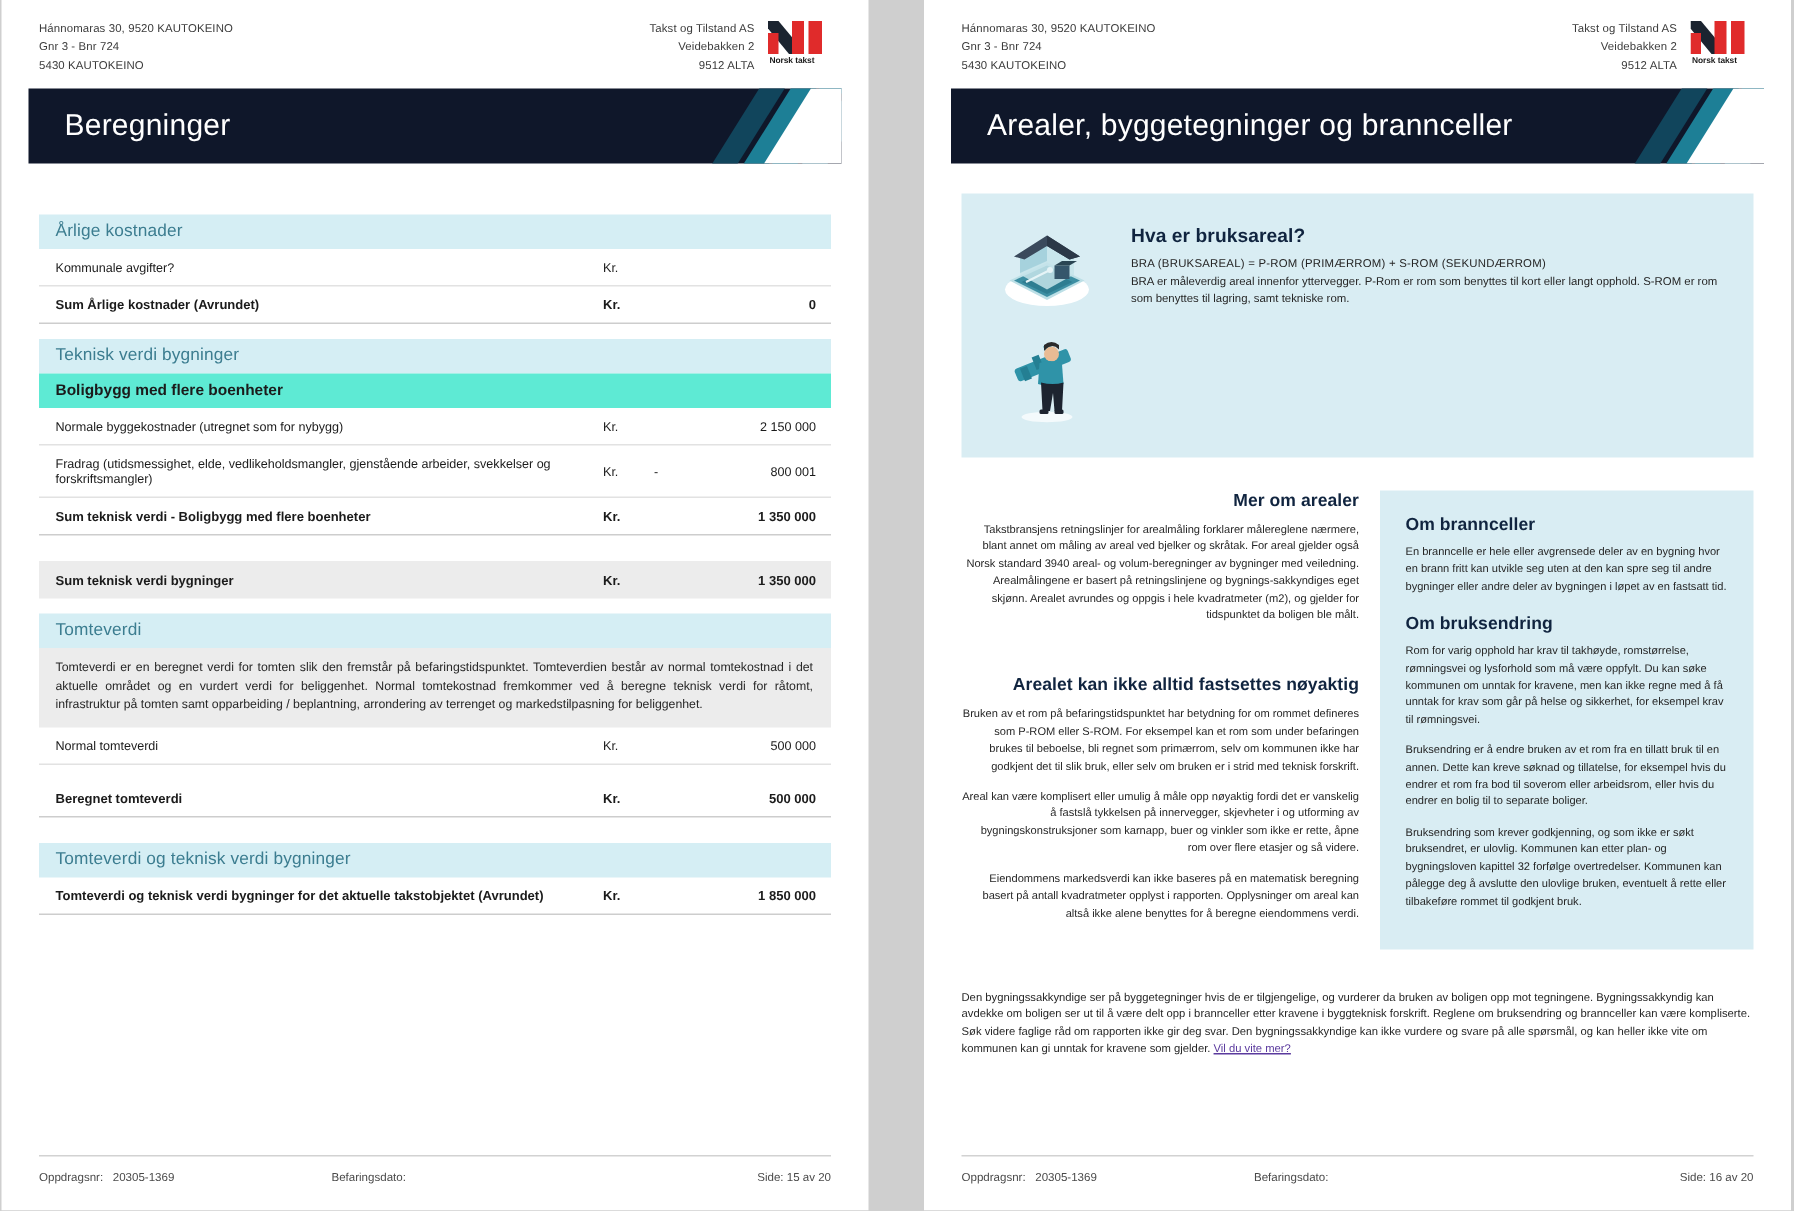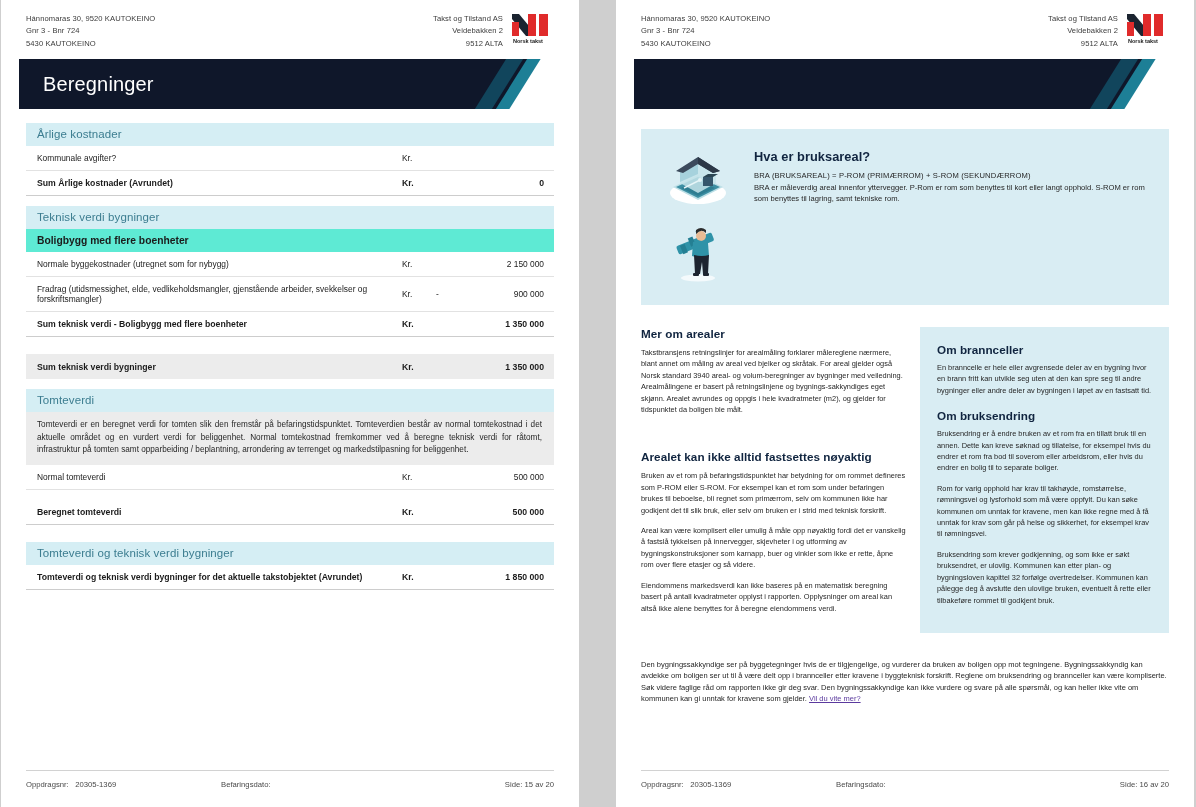--- a/index.html
+++ b/index.html
@@ -97,21 +97,21 @@
   .banner .wedge {
     position: absolute;
     right: -34px; top: 0; bottom: 0;
     width: 70px;
     background: #ffffff;
     transform: skewX(-32deg);
     z-index: 3;
   }
 
   
-  .content-l { padding: 14px 25px 0 25px; }
+  .content-l { padding: 14px 25px 0 25px; margin-top: 20px; }
   .sec-head {
     background: #d5eef4;
     color: #3c7d90;
     font-size: 11.5px;
     padding: 5px 10px 6px 11px;
     letter-spacing: 0.1px;
   }
   .sub-head {
     background: #5eead4;
     color: #1b1b1b;
@@ -174,21 +174,21 @@
     letter-spacing: 0.15px;
   }
   .info-txt p {
     margin: 0;
     font-size: 7.6px;
     line-height: 11.6px;
     color: #262626;
   }
 
   .cols { display: flex; gap: 14px; margin-top: 22px; }
-  .col-a { flex: 0 0 265px; }
+  .col-a { flex: 0 0 265px; text-align: right; }
   .col-b { flex: 1 1 auto; }
   h3.sec {
     margin: 0 0 7px 0;
     font-size: 11.7px;
     font-weight: bold;
     color: #10243f;
     letter-spacing: 0.05px;
   }
   .col-a p, .col-b p {
     margin: 0 0 9px 0;
@@ -305,21 +305,21 @@
         <span class="lbl">Normale byggekostnader (utregnet som for nybygg)</span>
         <span class="cur">Kr.</span>
         <span class="sign"></span>
         <span class="amt">2 150 000</span>
       </div>
 
       <div class="row">
         <span class="lbl">Fradrag (utidsmessighet, elde, vedlikeholdsmangler, gjenstående arbeider, svekkelser og forskriftsmangler)</span>
         <span class="cur">Kr.</span>
         <span class="sign">-</span>
-        <span class="amt">900 000</span>
+        <span class="amt">800 001</span>
       </div>
 
       <div class="row total">
         <span class="lbl">Sum teknisk verdi - Boligbygg med flere boenheter</span>
         <span class="cur">Kr.</span>
         <span class="sign"></span>
         <span class="amt">1 350 000</span>
       </div>
 
       <div class="gap-md"></div>
@@ -400,20 +400,21 @@
             <polygon points="0,8 7,8 7,22 0,22" fill="#e02b2b"></polygon>
             <rect x="16" y="0" width="8" height="22" fill="#e02b2b"></rect>
             <rect x="27" y="0" width="9" height="22" fill="#e02b2b"></rect>
           </svg>
           <div class="logo-text">Norsk takst</div>
         </div>
       </div>
     </div>
 
     <div class="banner">
+      <h1>Arealer, byggetegninger og brannceller</h1>
       <div class="stripes">
         <i class="s1"></i>
           <i class="s2"></i>
           <i class="s3"></i>
           <i class="s4"></i>
       </div>
       <div class="wedge"></div>
     </div>
 
     <div class="content-r">
@@ -476,22 +477,22 @@
           <p>Bruken av et rom på befaringstidspunktet har betydning for om rommet defineres som P-ROM eller S-ROM. For eksempel kan et rom som under befaringen brukes til beboelse, bli regnet som primærrom, selv om kommunen ikke har godkjent det til slik bruk, eller selv om bruken er i strid med teknisk forskrift.</p>
           <p>Areal kan være komplisert eller umulig å måle opp nøyaktig fordi det er vanskelig å fastslå tykkelsen på innervegger, skjevheter i og utforming av bygningskonstruksjoner som karnapp, buer og vinkler som ikke er rette, åpne rom over flere etasjer og så videre.</p>
           <p>Eiendommens markedsverdi kan ikke baseres på en matematisk beregning basert på antall kvadratmeter opplyst i rapporten. Opplysninger om areal kan altså ikke alene benyttes for å beregne eiendommens verdi.</p>
         </div>
 
         <div class="col-b">
           <div class="bluebox">
             <h3 class="sec">Om brannceller</h3>
             <p>En branncelle er hele eller avgrensede deler av en bygning hvor en brann fritt kan utvikle seg uten at den kan spre seg til andre bygninger eller andre deler av bygningen i løpet av en fastsatt tid.</p>
             <h3 class="sec second">Om bruksendring</h3>
+            <p>Rom for varig opphold har krav til takhøyde, romstørrelse, rømningsvei og lysforhold som må være oppfylt. Du kan søke kommunen om unntak for kravene, men kan ikke regne med å få unntak for krav som går på helse og sikkerhet, for eksempel krav til rømningsvei.</p>
             <p>Bruksendring er å endre bruken av et rom fra en tillatt bruk til en annen. Dette kan kreve søknad og tillatelse, for eksempel hvis du endrer et rom fra bod til soverom eller arbeidsrom, eller hvis du endrer en bolig til to separate boliger.</p>
-            <p>Rom for varig opphold har krav til takhøyde, romstørrelse, rømningsvei og lysforhold som må være oppfylt. Du kan søke kommunen om unntak for kravene, men kan ikke regne med å få unntak for krav som går på helse og sikkerhet, for eksempel krav til rømningsvei.</p>
             <p>Bruksendring som krever godkjenning, og som ikke er søkt bruksendret, er ulovlig. Kommunen kan etter plan- og bygningsloven kapittel 32 forfølge overtredelser. Kommunen kan pålegge deg å avslutte den ulovlige bruken, eventuelt å rette eller tilbakeføre rommet til godkjent bruk.</p>
           </div>
         </div>
 
       </div>
 
       <div class="bottom">
         <p><span>Den bygningssakkyndige ser på byggetegninger hvis de er tilgjengelige, og vurderer da bruken av boligen opp mot tegningene. Bygningssakkyndig kan avdekke om boligen ser ut til å være delt opp i brannceller etter kravene i byggteknisk forskrift. Reglene om bruksendring og brannceller kan være kompliserte. Søk videre faglige råd om rapporten ikke gir deg svar. Den bygningssakkyndige kan ikke vurdere og svare på alle spørsmål, og kan heller ikke vite om kommunen kan gi unntak for kravene som gjelder.</span> <a class="lnk" href="#">Vil du vite mer?</a></p>
       </div>
 

